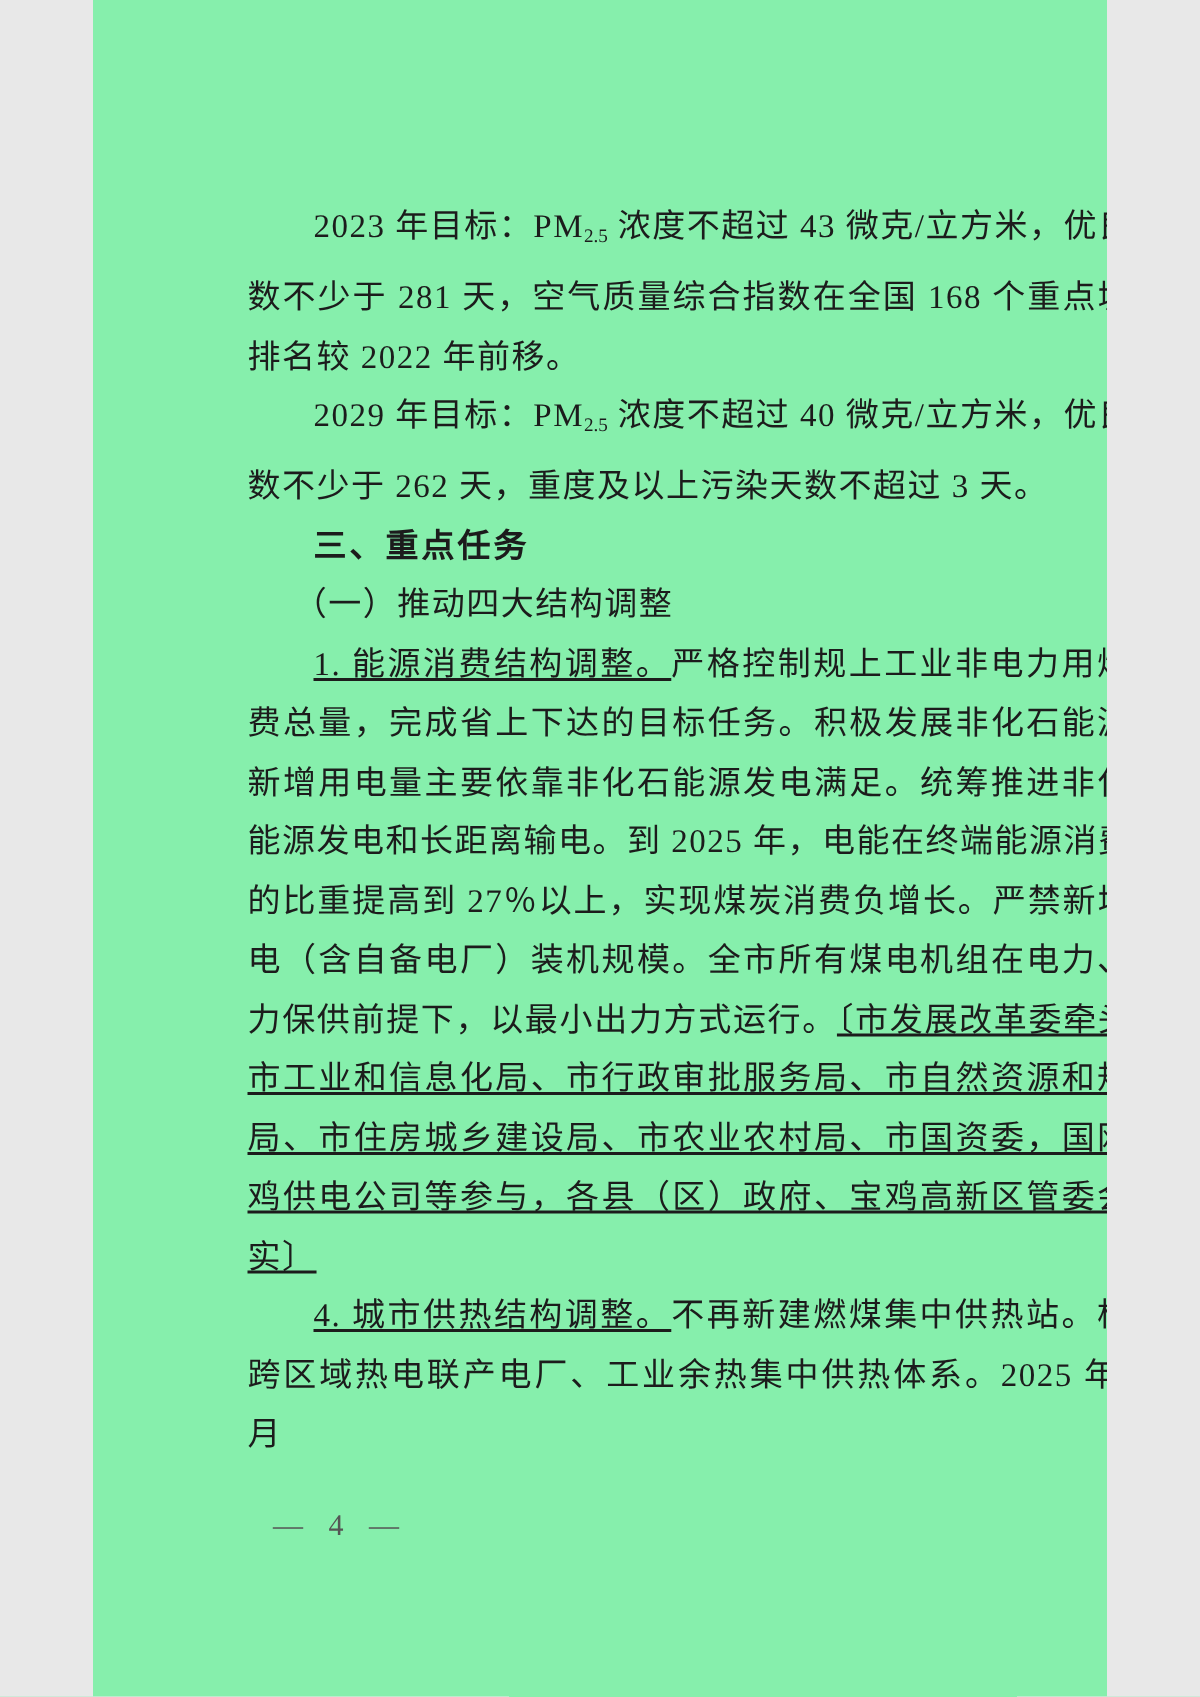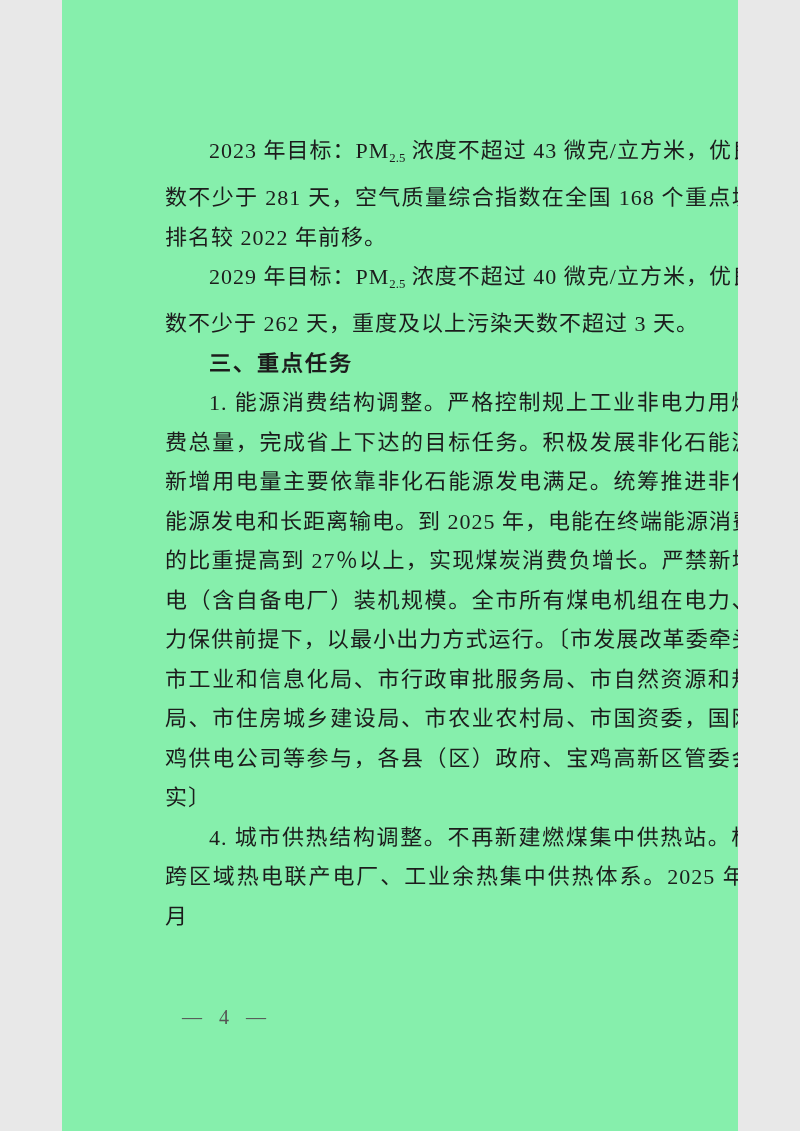--- a/index.html
+++ b/index.html
@@ -39,21 +39,21 @@
     text-indent: 2em;
     font-weight: 700;
     font-family: Liberation Sans, sans-serif;
     letter-spacing: 2px;
   }
   .para-heading2 {
     text-indent: 1.4em;
     font-weight: 400;
   }
   .seg-normal { font-family: inherit; }
-  .seg-kaiti  { font-family: "Liberation Serif", "DejaVu Serif", serif; }
+  .seg-kaiti  { font-family: "Liberation Serif", "DejaVu Serif", serif; text-decoration: underline; }
   .seg-sub {
     font-size: 0.58em;
     vertical-align: -0.28em;
     letter-spacing: 0;
   }
   .footer {
     position: absolute;
     top: 1004px;
     left: 120px;
     font-size: 20px;
@@ -64,19 +64,20 @@
   }
 </style>
 </head>
 <body>
 
 <div class="page">
   <div class="content" id="doc-content">
       <p class="para para-body"><span class="seg seg-normal">2023 年目标：PM</span><span class="seg seg-sub">2.5</span><span class="seg seg-normal"> 浓度不超过 43 微克/立方米，优良天数不少于 281 天，空气质量综合指数在全国 168 个重点城市排名较 2022 年前移。</span></p>
       <p class="para para-body"><span class="seg seg-normal">2029 年目标：PM</span><span class="seg seg-sub">2.5</span><span class="seg seg-normal"> 浓度不超过 40 微克/立方米，优良天数不少于 262 天，重度及以上污染天数不超过 3 天。</span></p>
       <p class="para para-heading1"><span class="seg seg-normal">三、重点任务</span></p>
+      <p class="para para-heading2"><span class="seg seg-normal">（一）推动四大结构调整</span></p>
       <p class="para para-body"><span class="seg seg-kaiti">1. 能源消费结构调整。</span><span class="seg seg-normal">严格控制规上工业非电力用煤消费总量，完成省上下达的目标任务。积极发展非化石能源，新增用电量主要依靠非化石能源发电满足。统筹推进非化石能源发电和长距离输电。到 2025 年，电能在终端能源消费中的比重提高到 27％以上，实现煤炭消费负增长。严禁新增煤电（含自备电厂）装机规模。全市所有煤电机组在电力、热力保供前提下，以最小出力方式运行。</span><span class="seg seg-kaiti">〔市发展改革委牵头，市工业和信息化局、市行政审批服务局、市自然资源和规划局、市住房城乡建设局、市农业农村局、市国资委，国网宝鸡供电公司等参与，各县（区）政府、宝鸡高新区管委会落实〕</span></p>
       <p class="para para-body"><span class="seg seg-kaiti">4. 城市供热结构调整。</span><span class="seg seg-normal">不再新建燃煤集中供热站。构建跨区域热电联产电厂、工业余热集中供热体系。2025 年 10 月</span></p>
     </div>
   <div class="footer">
     <span>— 4 —</span>
   </div>
 </div>
 
 </body></html>

